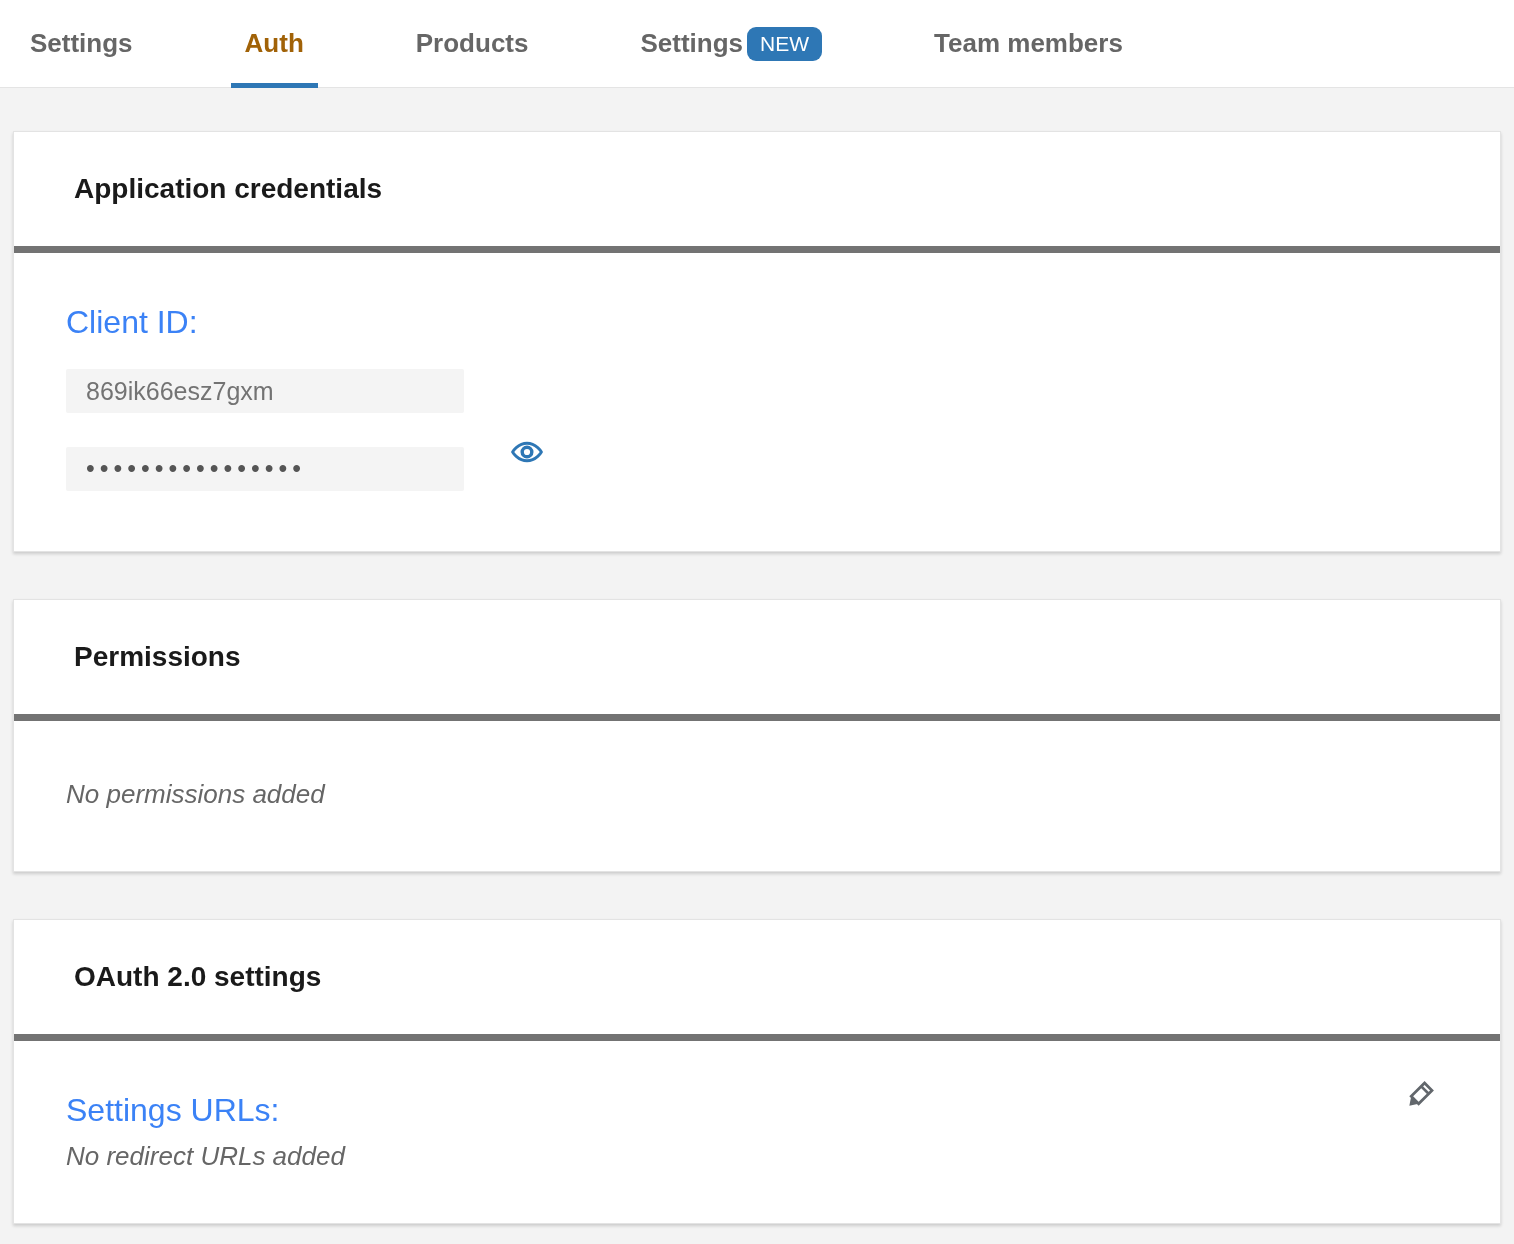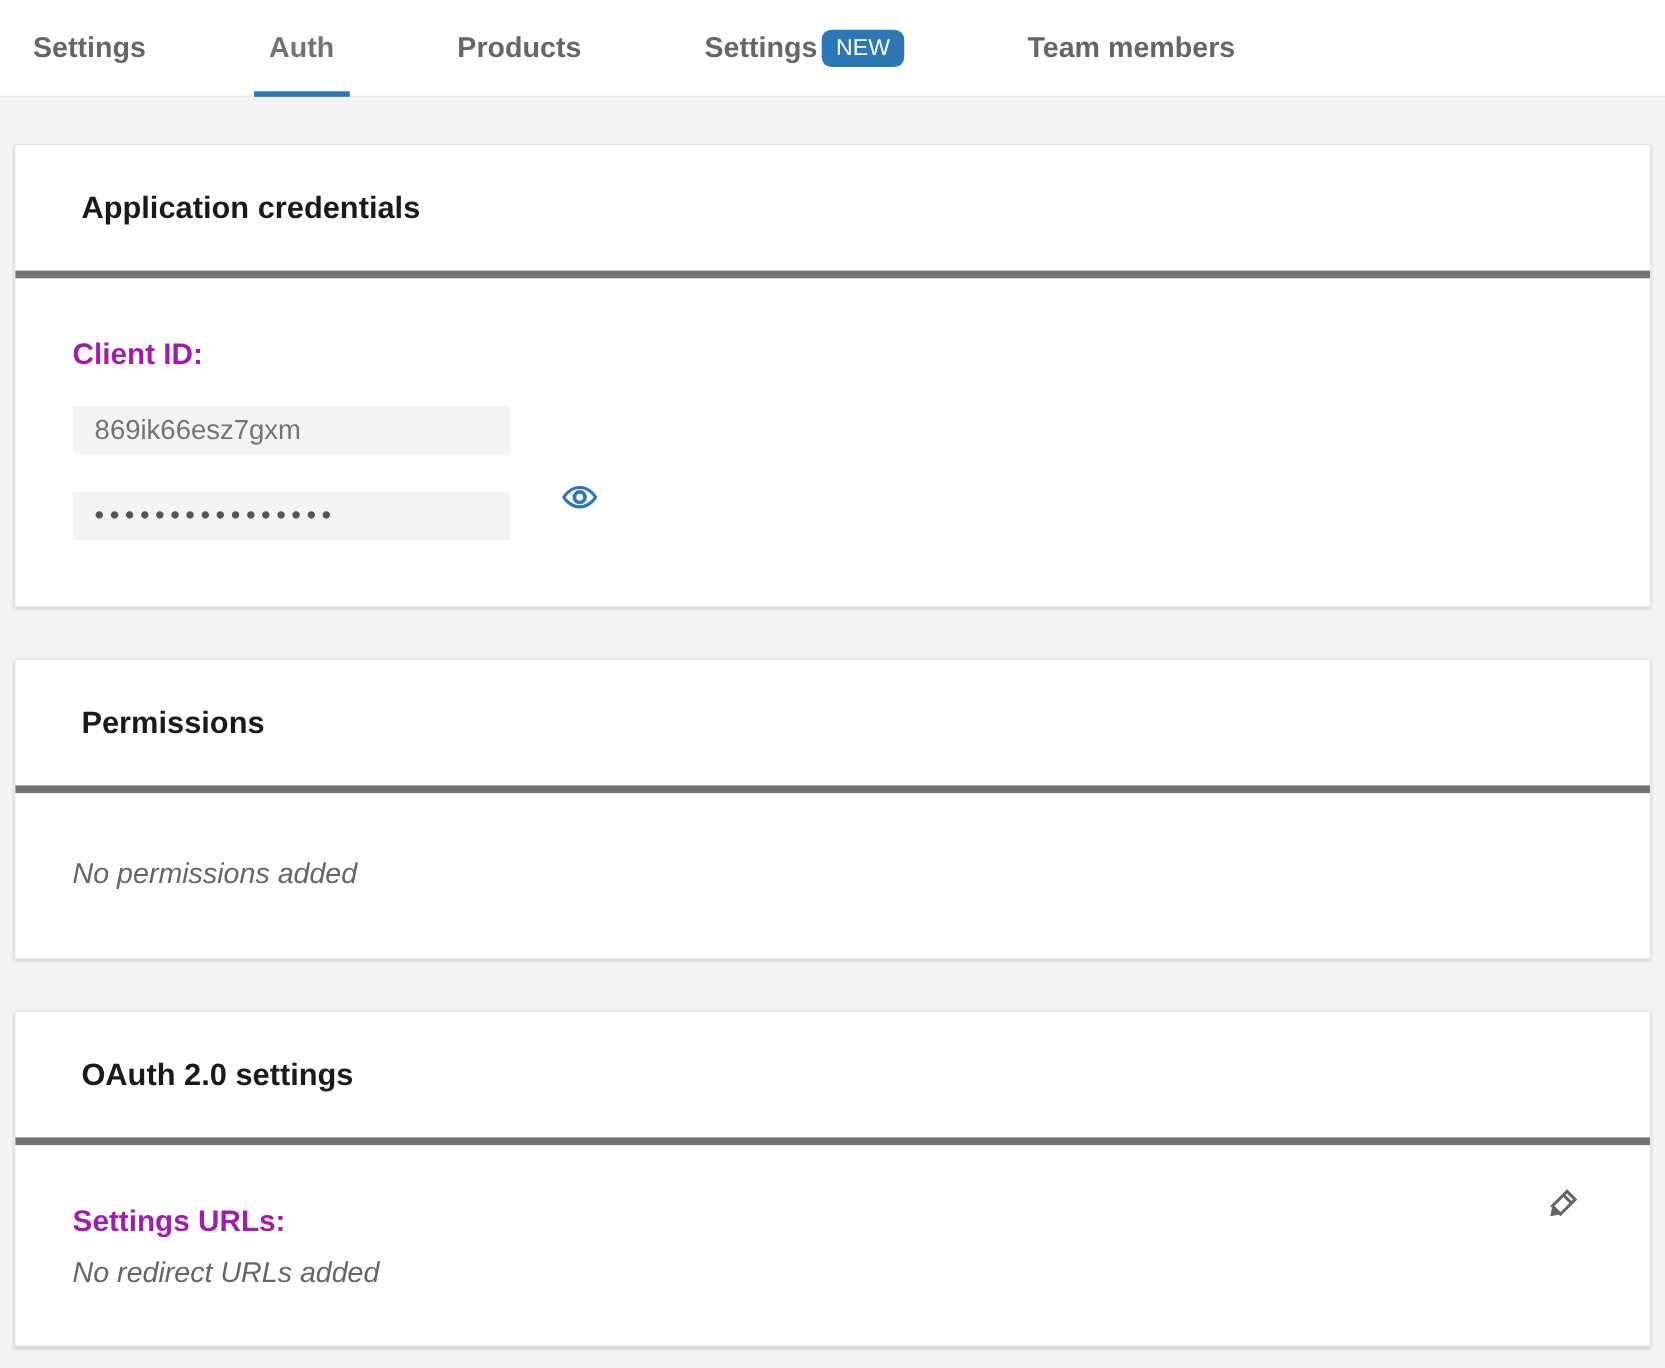--- a/index.html
+++ b/index.html
@@ -25,21 +25,21 @@
     display: flex;
     align-items: center;
     padding: 0 14px;
     font-size: 26px;
     font-weight: 600;
     color: #666666;
     position: relative;
     cursor: pointer;
     white-space: nowrap;
   }
-  .tab.active { color: #737373; }
+  .tab.active { color: #a16207; }
   .tab.active::after {
     content: "";
     position: absolute;
     left: 0; right: 0; bottom: -1px;
     height: 5px;
     background: #2e77b5;
   }
   .badge-new {
     display: inline-block;
     margin-left: 4px;
@@ -67,23 +67,23 @@
   }
   .card-title {
     font-size: 28px;
     font-weight: 700;
     color: #1a1a1a;
     line-height: 30px;
   }
   .card-body { padding: 56px 52px 60px; }
 
   .field-label {
-    font-size: 27px;
-    font-weight: 700;
-    color: #a21caf;
+    font-size: 32px;
+    font-weight: 400;
+    color: #3b82f6;
     line-height: 26px;
   }
   .value-box {
     margin-top: 34px;
     width: 398px;
     height: 44px;
     background: #f4f4f4;
     border-radius: 2px;
     display: flex;
     align-items: center;

